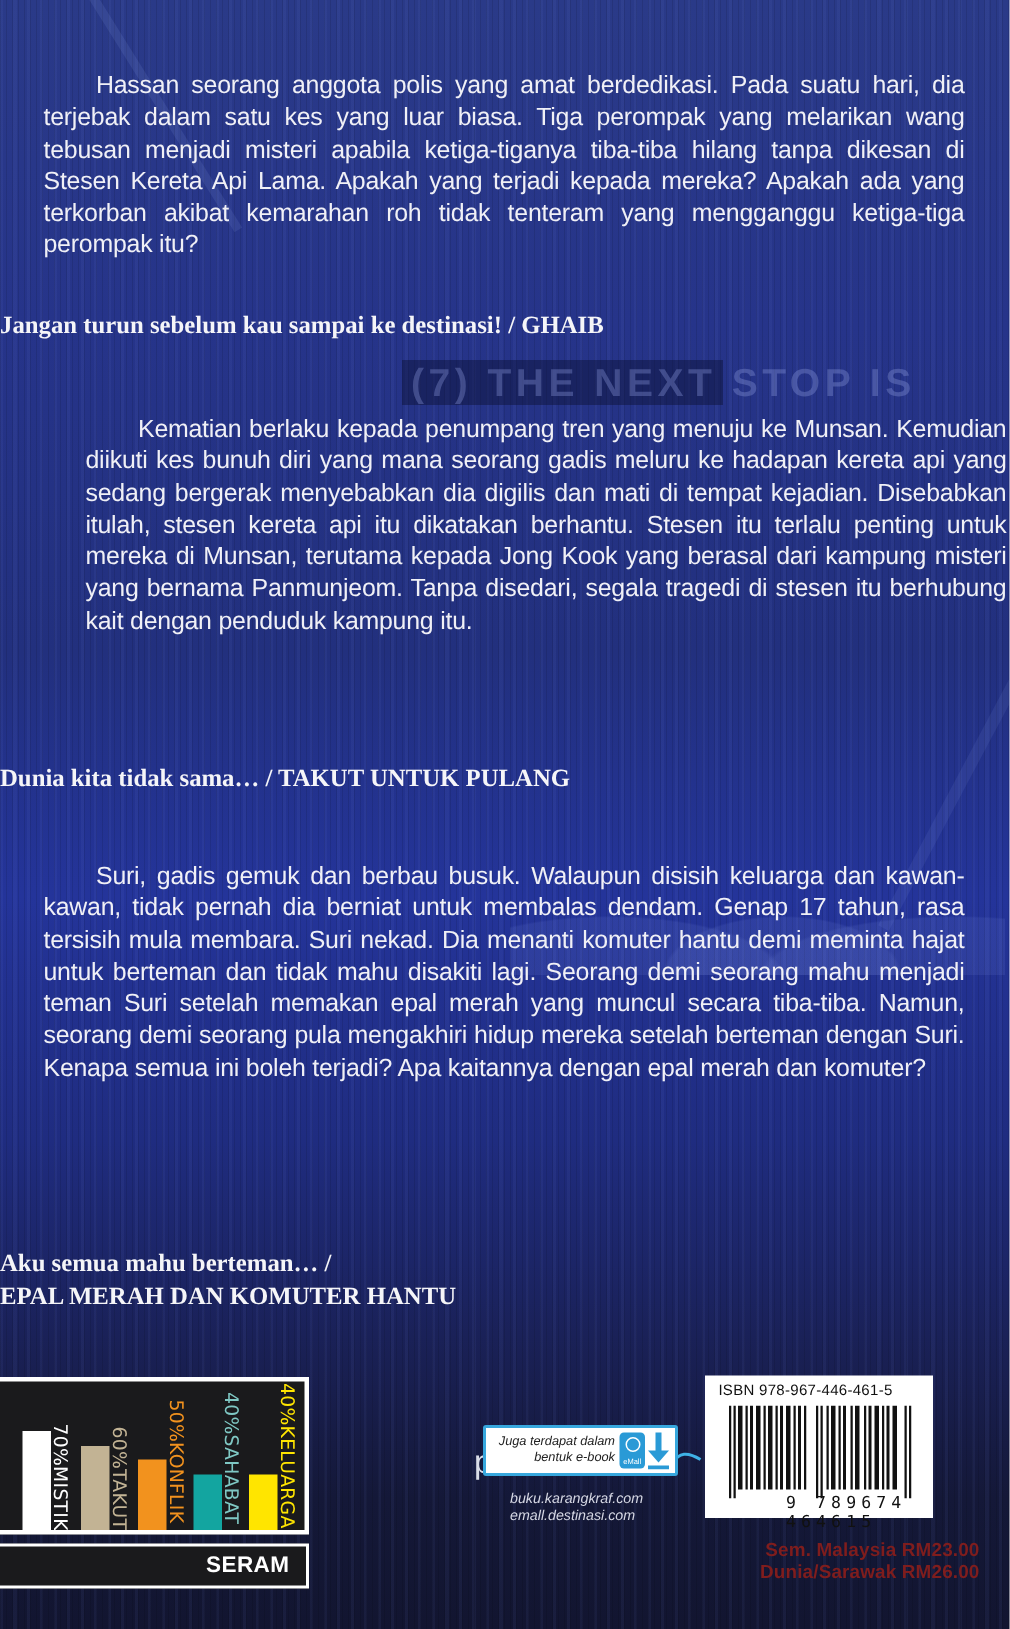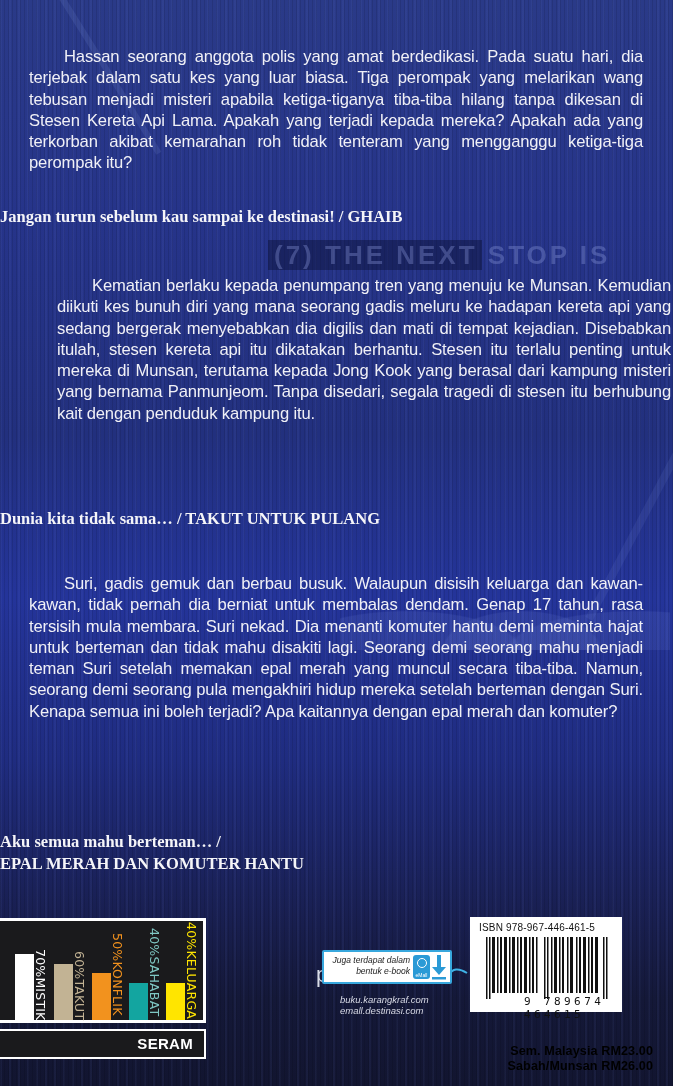--- a/index.html
+++ b/index.html
@@ -141,23 +141,22 @@
     position: absolute; left: 6px; top: 78px;
     font-family: "DejaVu Sans Mono", monospace;
     font-size: 11px; letter-spacing: 3.4px;
     background: transparent;
     margin-left: 48px;
   }
   .price {
     position: absolute; left: 470px; top: 1026px; width: 183px;
     text-align: right;
     font-weight: bold; font-size: 12.6px; line-height: 15px;
-    color: #000000;
+    color: #7f1d1d;
     letter-spacing: 0.1px;
-    margin-top: 18px;
   }
 </style>
 </head>
 <body>
 
 <div class="bg-deco diag1"></div>
 <div class="bg-deco diag2"></div>
 <div class="bg-deco arches"></div>
 <div class="bg-deco sign">(7)  THE NEXT STOP IS</div>
 
@@ -244,14 +243,14 @@
         <rect x="109" y="0" width="3" height="56"></rect>
       <rect x="117" y="0" width="1.5" height="62"></rect>
         <rect x="120" y="0" width="1.5" height="62"></rect>
     </g>
   </svg>
   <div class="digits">9 789674 464615</div>
 </div>
 
 <div class="price">
   <div>Sem. Malaysia RM23.00</div>
-  <div>Sabah/Munsan RM26.00</div>
+  <div>Dunia/Sarawak RM26.00</div>
 </div>
 
 </body></html>

